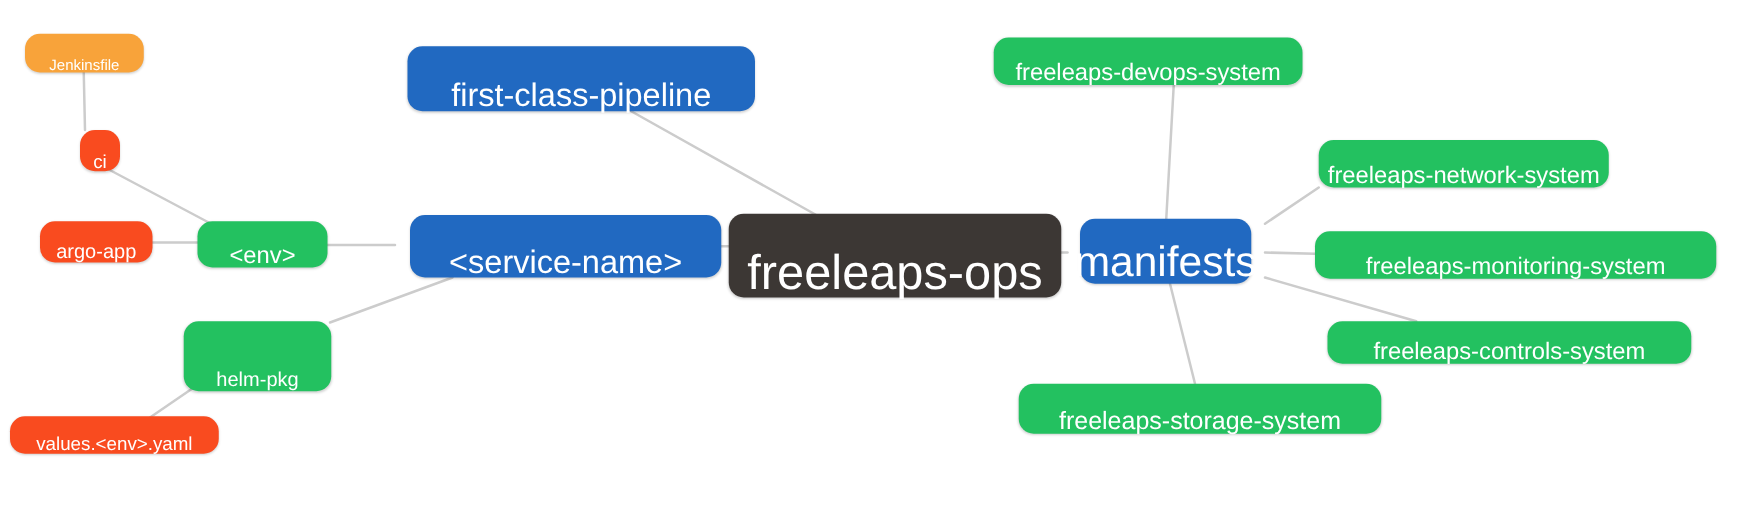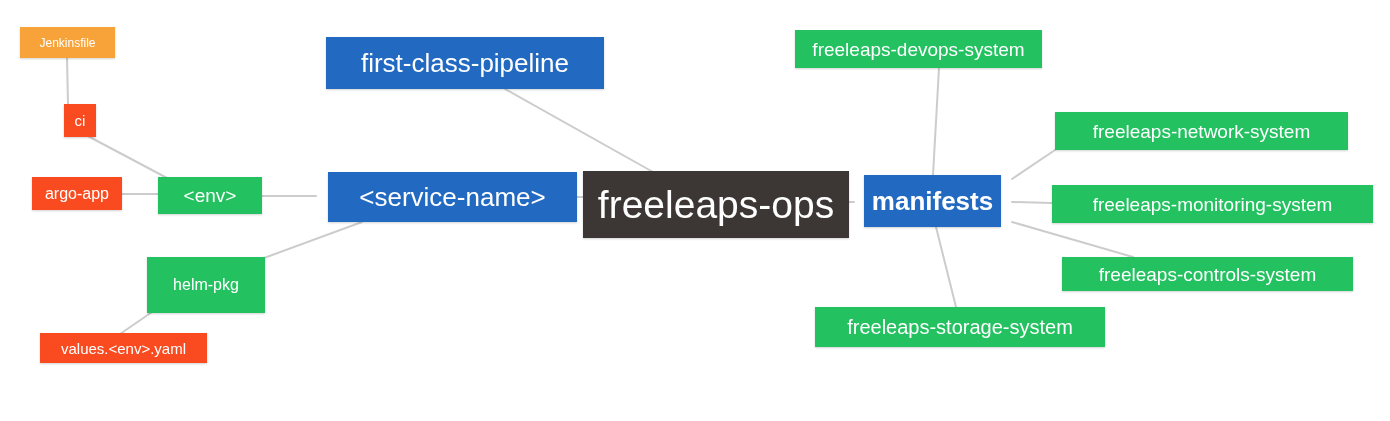--- a/index.html
+++ b/index.html
@@ -18,49 +18,49 @@
   }
   .edges line {
     stroke: var(--color-edge, #cccccc);
     stroke-width: 2;
     stroke-linecap: round;
     fill: none;
   }
   .node {
     position: absolute;
     display: flex;
-    align-items: center;
+    align-items: flex-end;
     justify-content: center;
     box-sizing: border-box;
     color: #ffffff;
-    border-radius: 0;
+    border-radius: 12px;
     white-space: nowrap;
     box-shadow: 0 1px 2px rgba(0,0,0,0.18);
     cursor: pointer;
     line-height: 1;
   }
   .node--root   { background: var(--color-root,   #3c3734); }
   .node--branch { background: var(--color-branch, #2169c1); margin-left: 12px; }
   .node--green  { background: var(--color-green,  #23c160); }
   .node--red    { background: var(--color-red,    #f94b1f); }
   .node--orange { background: var(--color-orange, #f8a33a); }
 
   
   .n-jenkinsfile { left: 20px;  top: 27px;  width: 95px;  height: 31px; font-size: 12px; }
   .n-ci          { left: 64px;  top: 104px; width: 32px;  height: 33px; font-size: 15px; }
   .n-argo-app    { left: 32px;  top: 177px; width: 90px;  height: 33px; font-size: 16px; }
   .n-env         { left: 158px; top: 177px; width: 104px;  height: 37px; font-size: 19px; }
   .n-service     { left: 316px; top: 172px; width: 249px; height: 50px; font-size: 26px; }
   .n-fcp         { left: 314px; top: 37px;  width: 278px; height: 52px; font-size: 26px; }
   .n-helm        { left: 147px; top: 257px; width: 118px; height: 56px; font-size: 16px; }
-  .n-values      { left: 8px;   top: 333px; width: 167px; height: 30px; font-size: 15px; margin-left: 32px; }
+  .n-values      { left: 8px;   top: 333px; width: 167px; height: 30px; font-size: 15px; }
   .n-ops         { left: 583px; top: 171px; width: 266px; height: 67px; font-size: 39px; }
-  .n-manifests   { left: 852px; top: 175px; width: 137px; height: 52px; font-size: 26px; font-weight: bold; }
+  .n-manifests   { left: 852px; top: 175px; width: 137px; height: 52px; font-size: 34px; }
   .n-devops      { left: 795px; top: 30px;  width: 247px; height: 38px; font-size: 19px; }
-  .n-network     { left: 1055px;top: 112px; width: 293px; height: 38px; font-size: 19px; }
+  .n-network     { left: 1055px;top: 112px; width: 232px; height: 38px; font-size: 19px; }
   .n-monitoring  { left: 1052px;top: 185px; width: 321px; height: 38px; font-size: 19px; }
   .n-controls    { left: 1062px;top: 257px; width: 291px; height: 34px; font-size: 19px; }
   .n-storage     { left: 815px; top: 307px; width: 290px; height: 40px; font-size: 20px; }
 </style>
 </head>
 <body>
 
 <div class="canvas">
 
   <svg class="edges" viewBox="0 0 1390 421" aria-hidden="true">

